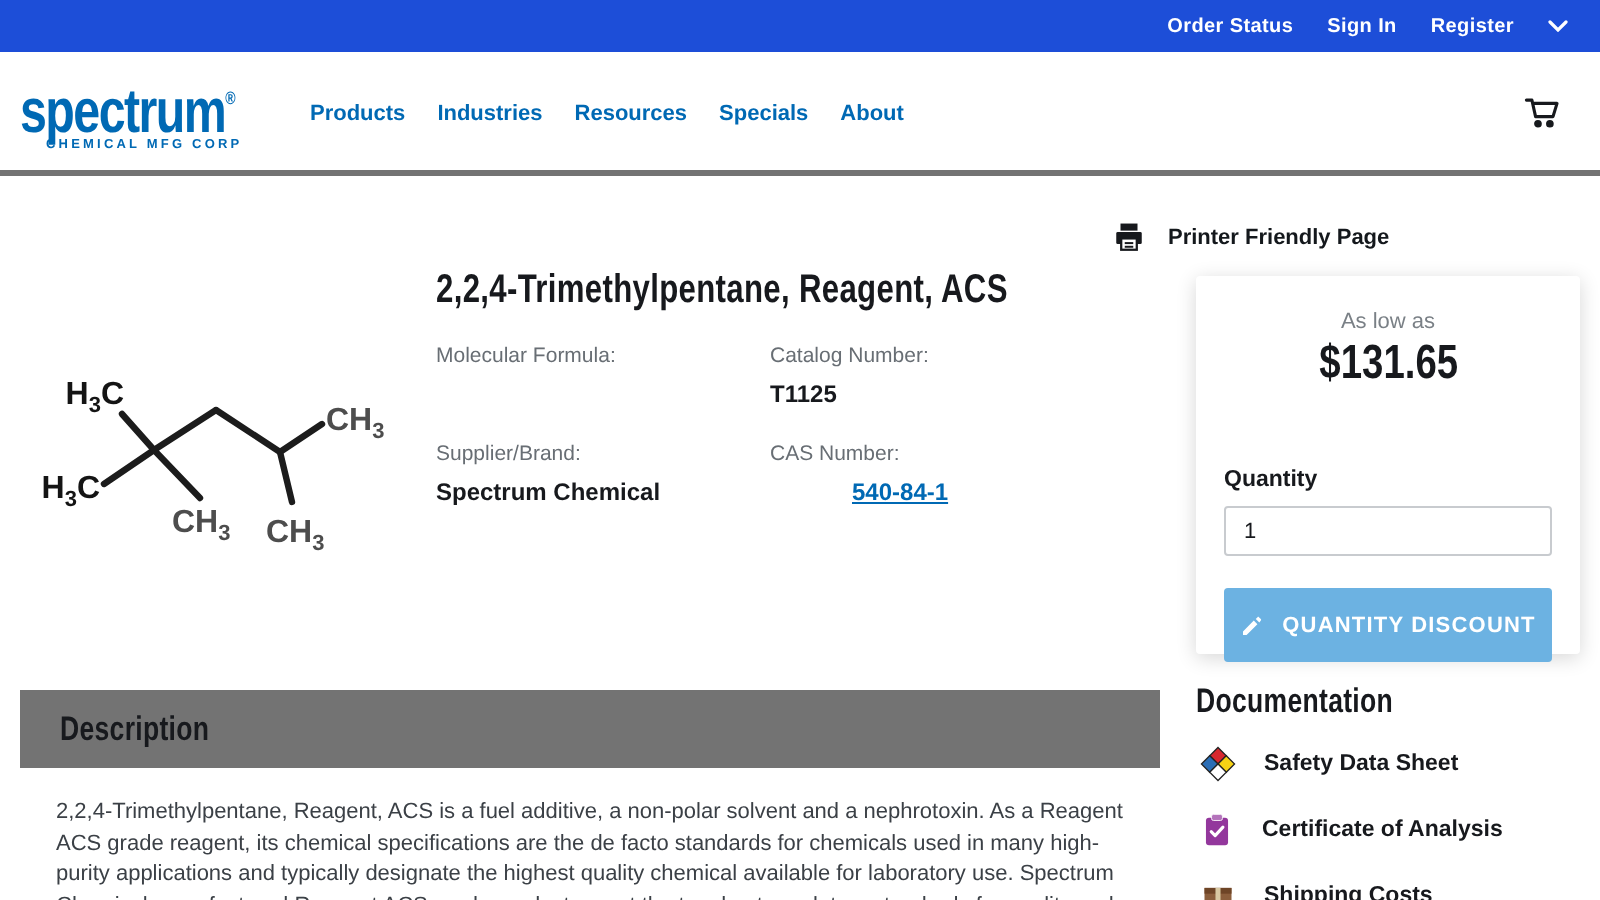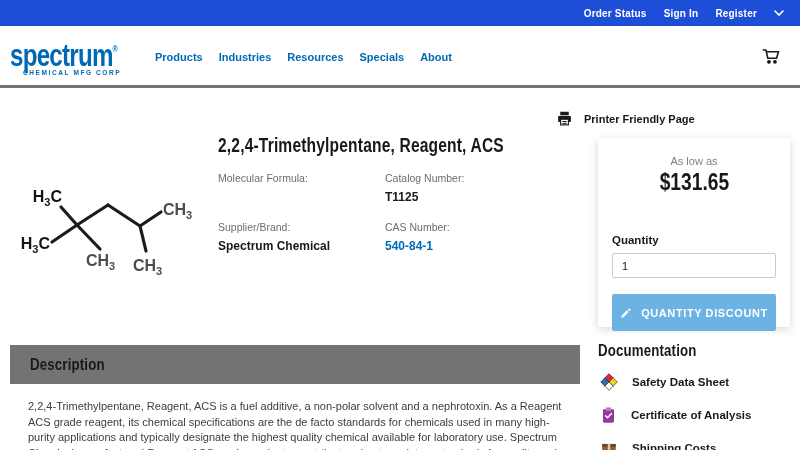--- a/index.html
+++ b/index.html
@@ -37,21 +37,21 @@
   .atom { font-family:"Liberation Sans",sans-serif; font-weight:700; font-size:16px; }
   .atom .sub { font-size:11px; }
   .atom.dark { fill:#141414; } .atom.grey { fill:#4d4d4d; }
   .title { position:absolute; left:218px; top:134px; font-size:20px; }
 
   .details { position:absolute; left:218px; top:172px; display:grid;
     grid-template-columns:167px 190px; row-gap:17px; }
   .dlabel { font-size:10.5px; color:#686e74; margin-bottom:6px; }
   .dvalue { font-size:12px; font-weight:700; color:#17191d; }
   .dvalue sub { font-size:9px; }
-  .caslink { color:#0069b4; cursor:pointer; }
+  .caslink { color:#0069b4; text-decoration:underline; cursor:pointer;margin-left:41px; }
 
   
   .pricecard { position:absolute; left:598px; top:138px; width:192px; height:189px; background:#fff;
     box-shadow:0 2px 10px rgba(0,0,0,.16); border-radius:2px; padding:17px 14px 0 14px; }
   .aslowas { text-align:center; font-size:11px; color:#7a8086; }
   .price { text-align:center; margin-top:1px; }
   .price span { font-size:24px; font-weight:700; color:#17191d; transform:scaleX(.8); transform-origin:50% 50%; display:inline-block; letter-spacing:0; }
   .qtylabel { font-size:11.5px; font-weight:700; color:#17191d; margin-top:38px; }
   .qtyinput { margin-top:7px; width:164px; height:25px; border:1px solid #c8cbcf; border-radius:2px;
     font-size:11px; padding-left:9px; color:#17191d; font-family:"Liberation Sans",sans-serif; }

